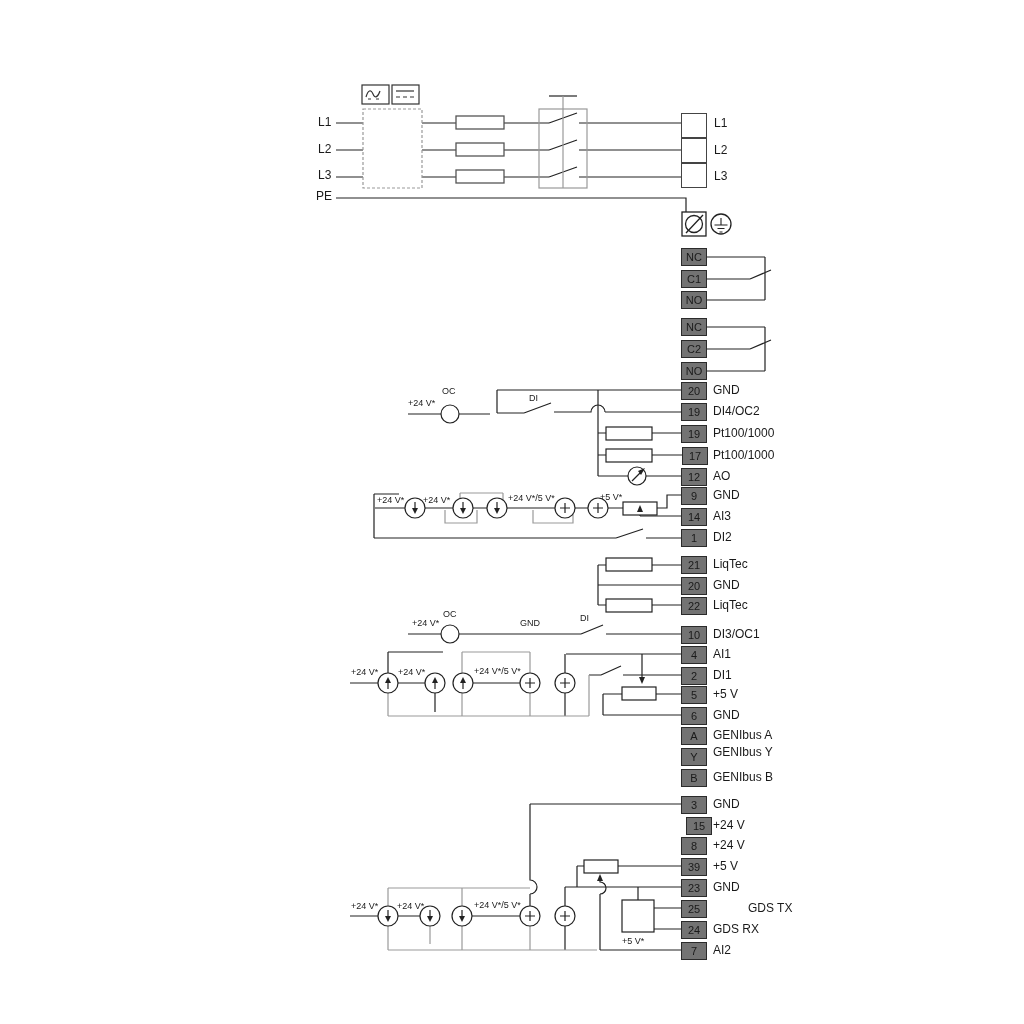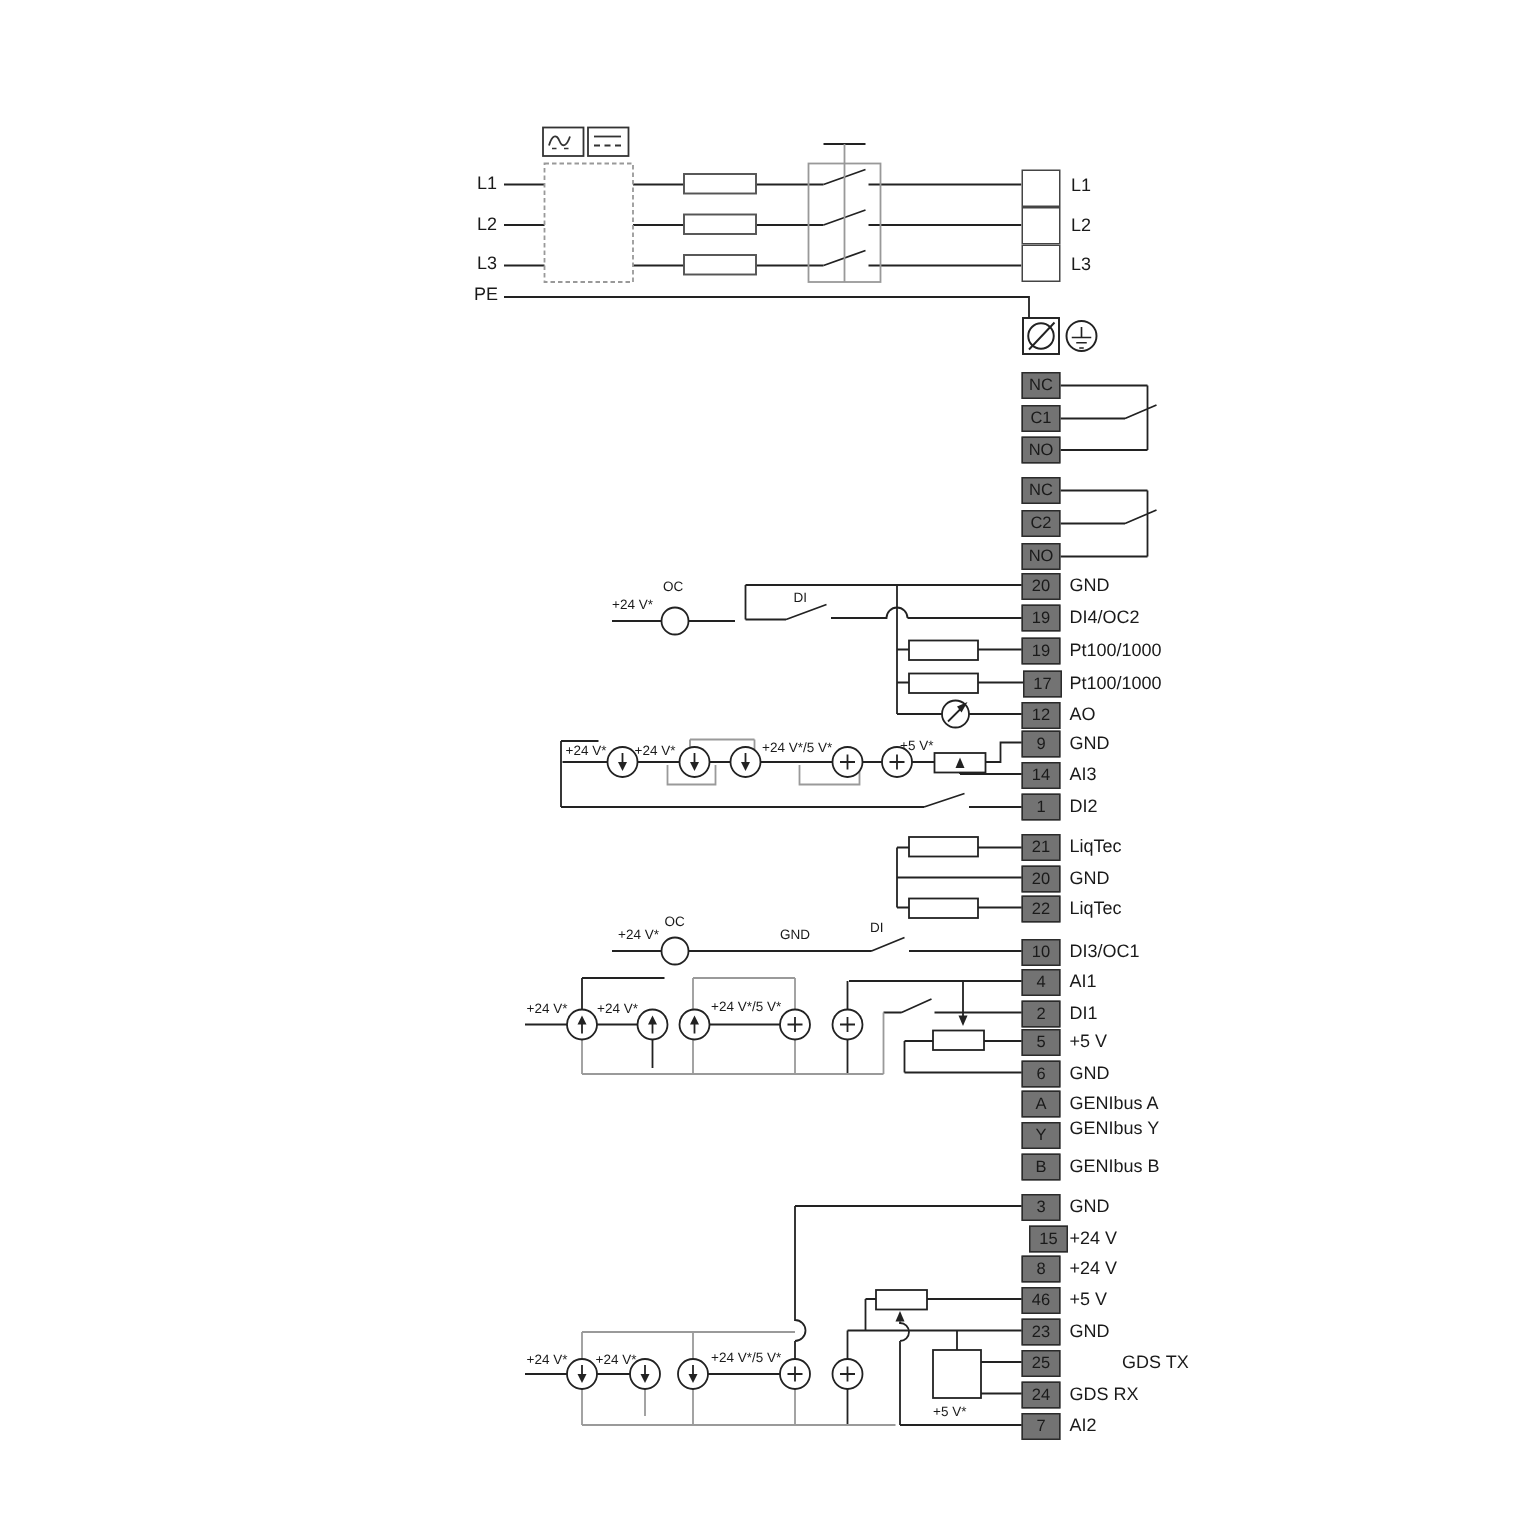--- a/index.html
+++ b/index.html
@@ -305,21 +305,21 @@
   <div class="tlabel" style="left:713px;top:798px">GND</div>
   <div class="tcell" style="left:686px;top:817px">
       <span>15</span>
     </div>
   <div class="tlabel" style="left:713px;top:819px">+24 V</div>
   <div class="tcell" style="left:681px;top:837px">
       <span>8</span>
     </div>
   <div class="tlabel" style="left:713px;top:839px">+24 V</div>
   <div class="tcell" style="left:681px;top:858px">
-      <span>46</span>
+      <span>39</span>
     </div>
   <div class="tlabel" style="left:713px;top:860px">+5 V</div>
   <div class="tcell" style="left:681px;top:879px">
       <span>23</span>
     </div>
   <div class="tlabel" style="left:713px;top:881px">GND</div>
   <div class="tcell" style="left:681px;top:900px">
       <span>25</span>
     </div>
   <div class="tlabel" style="left:748px;top:902px">GDS TX</div>

